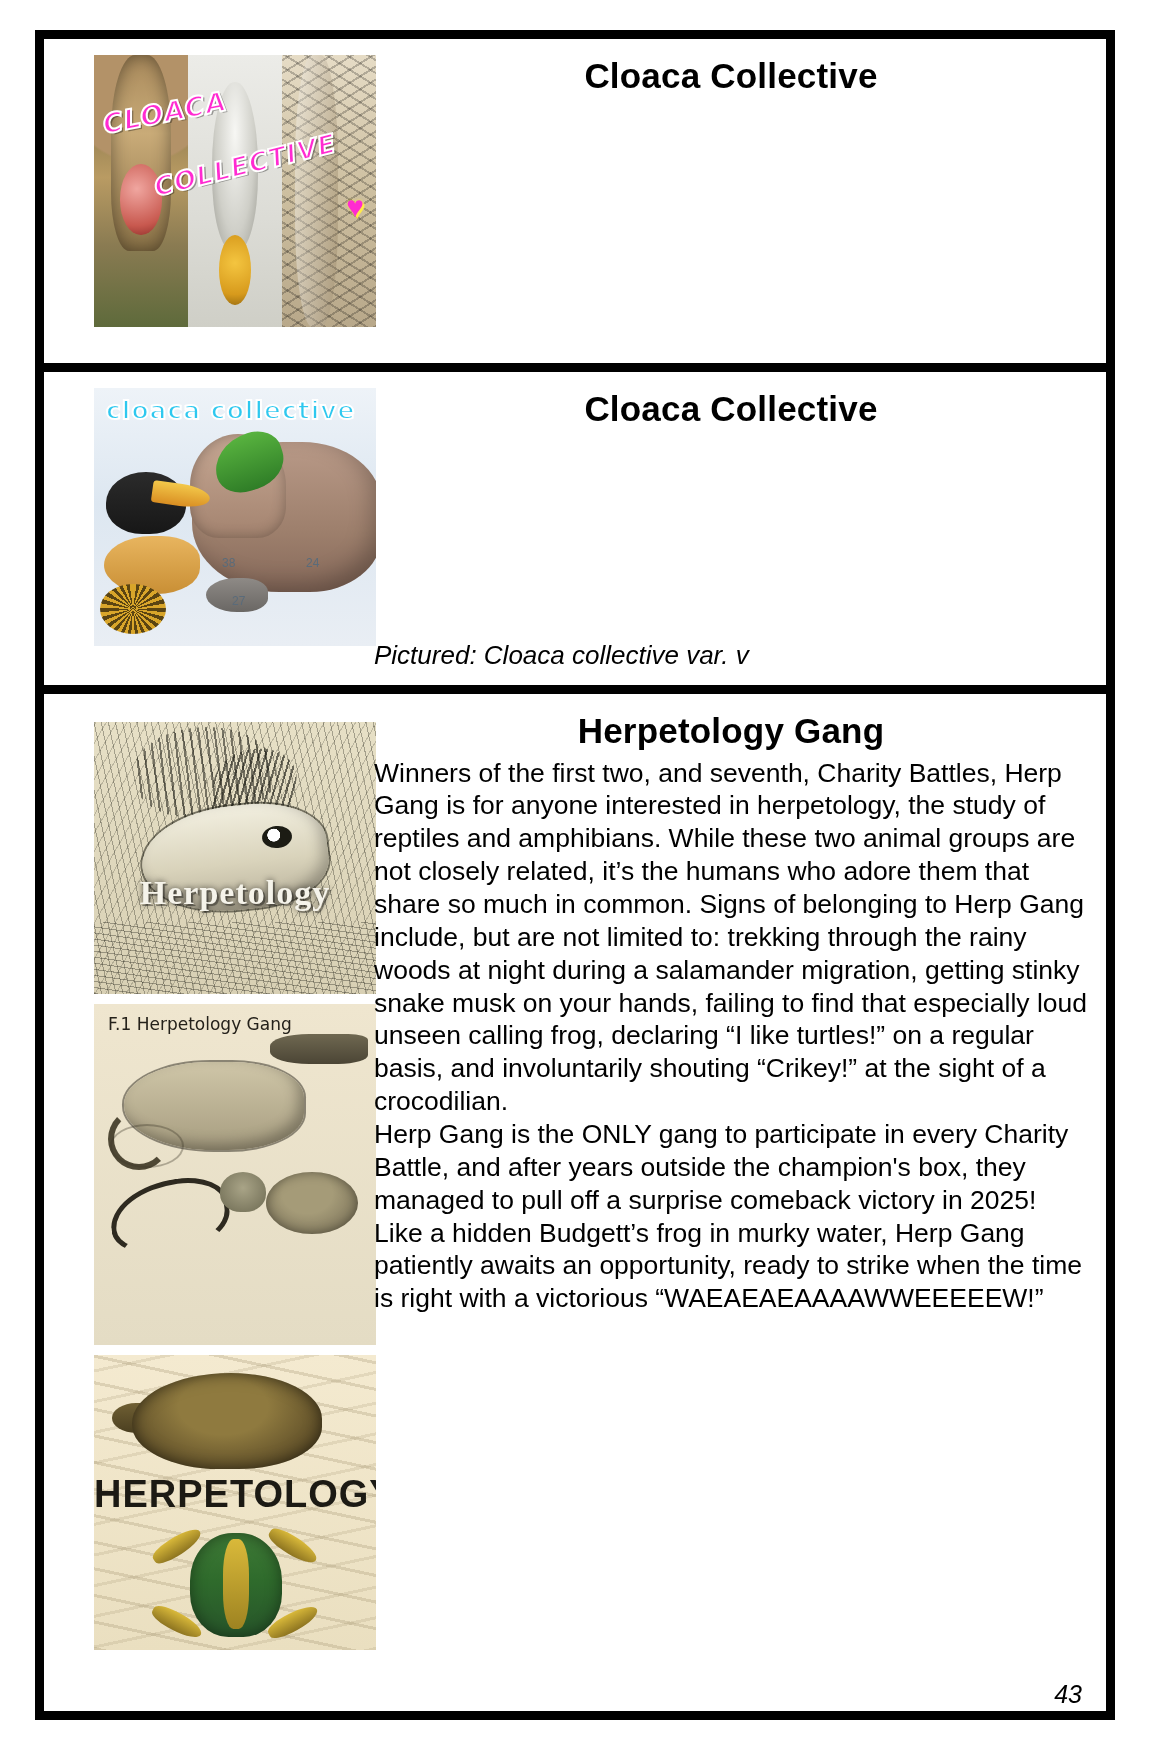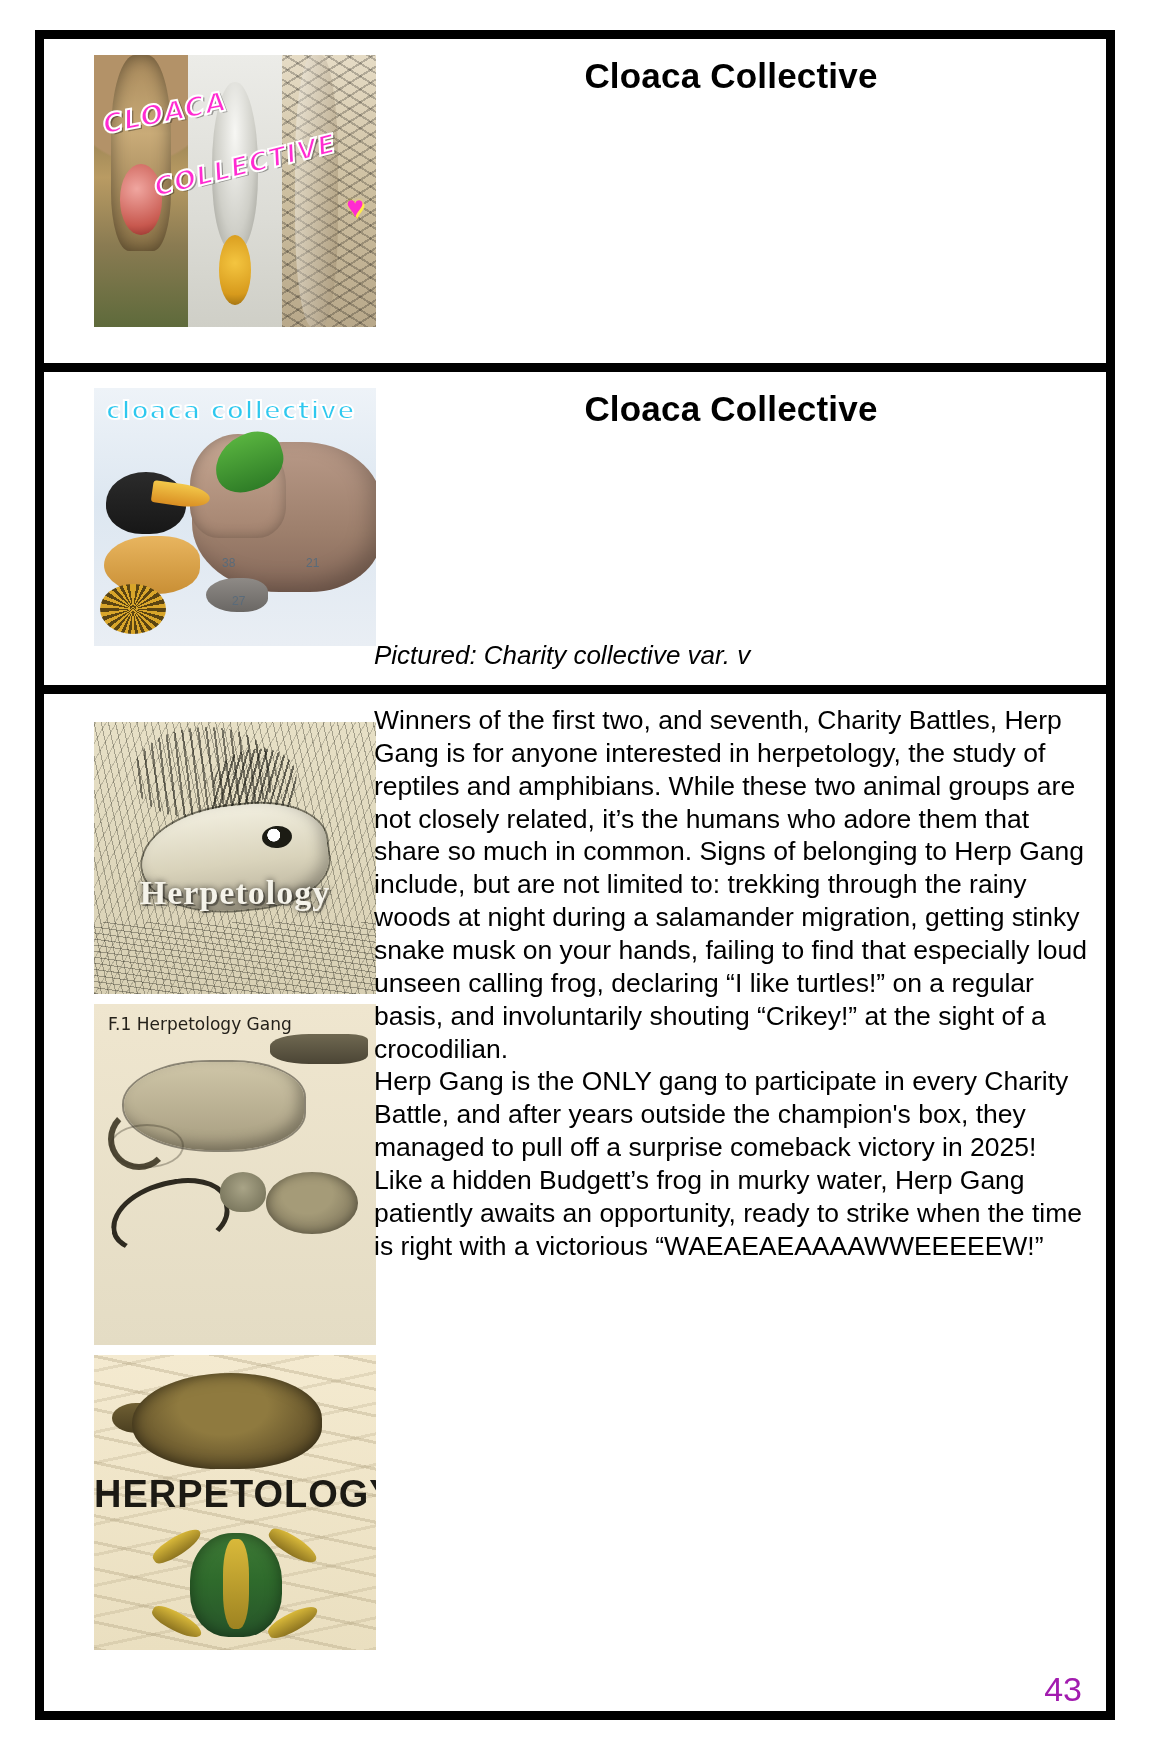--- a/index.html
+++ b/index.html
@@ -93,22 +93,23 @@
   }
   .caption-wrap {
     position: absolute;
     left: 10px;
     bottom: 14px;
   }
   .page-num {
     position: absolute;
     right: 24px;
     bottom: 2px;
-    font-size: 34px;
-    color: #a21caf;
+    font-size: 25px;
+    font-style: italic;
+    color: #000000;
   }
 
   
   .art1 {
     width: 282px;
     height: 272px;
     position: relative;
     display: flex;
     overflow: hidden;
     background: #cfc9b4;
@@ -580,28 +581,28 @@
           <div class="a2-dino"></div>
           <div class="a2-frill"></div>
           <div class="a2-lizard"></div>
           <div class="a2-toucan"></div>
           <div class="a2-beak"></div>
           <div class="a2-mole"></div>
           <div class="a2-echidna"></div>
           <div class="a2-rat"></div>
           <div class="a2-title">cloaca collective</div>
           <div class="a2-num" style="left:128px; top:168px;">38</div>
-          <div class="a2-num" style="left:212px; top:168px;">21</div>
+          <div class="a2-num" style="left:212px; top:168px;">24</div>
           <div class="a2-num" style="left:138px; top:206px;">27</div>
         </div>
       </div>
       <div class="text-col">
         <div class="title">Cloaca Collective</div>
         <div class="caption-wrap">
-          <p class="caption">Pictured: Charity collective var. v</p>
+          <p class="caption">Pictured: Cloaca collective var. v</p>
         </div>
       </div>
     </div>
 
     <div class="entry entry-3">
       <div class="art-col">
         <div class="art3a">
           <div class="a3a-bg"></div>
           <div class="a3a-leaf"></div>
           <div class="a3a-fin"></div>
@@ -629,20 +630,21 @@
           <div class="a3c-word">HERPETOLOGY</div>
           <div class="a3c-leg l1"></div>
           <div class="a3c-leg l2"></div>
           <div class="a3c-leg l3"></div>
           <div class="a3c-leg l4"></div>
           <div class="a3c-frog"></div>
         </div>
       </div>
 
       <div class="text-col">
+        <div class="title">Herpetology Gang</div>
         <p class="body-text">Winners of the first two, and seventh, Charity Battles, Herp Gang is for anyone interested in herpetology, the study of reptiles and amphibians. While these two animal groups are not closely related, it’s the humans who adore them that share so much in common. Signs of belonging to Herp Gang include, but are not limited to: trekking through the rainy woods at night during a salamander migration, getting stinky snake musk on your hands, failing to find that especially loud unseen calling frog, declaring “I like turtles!” on a regular basis, and involuntarily shouting “Crikey!” at the sight of a crocodilian.</p>
         <p class="body-text">Herp Gang is the ONLY gang to participate in every Charity Battle, and after years outside the champion's box, they managed to pull off a surprise comeback victory in 2025! Like a hidden Budgett’s frog in murky water, Herp Gang patiently awaits an opportunity, ready to strike when the time is right with a victorious “WAEAEAEAAAAWWEEEEEW!”</p>
         <div class="page-num">43</div>
       </div>
     </div>
 
   </div>
 </div>
 
 </body></html>

